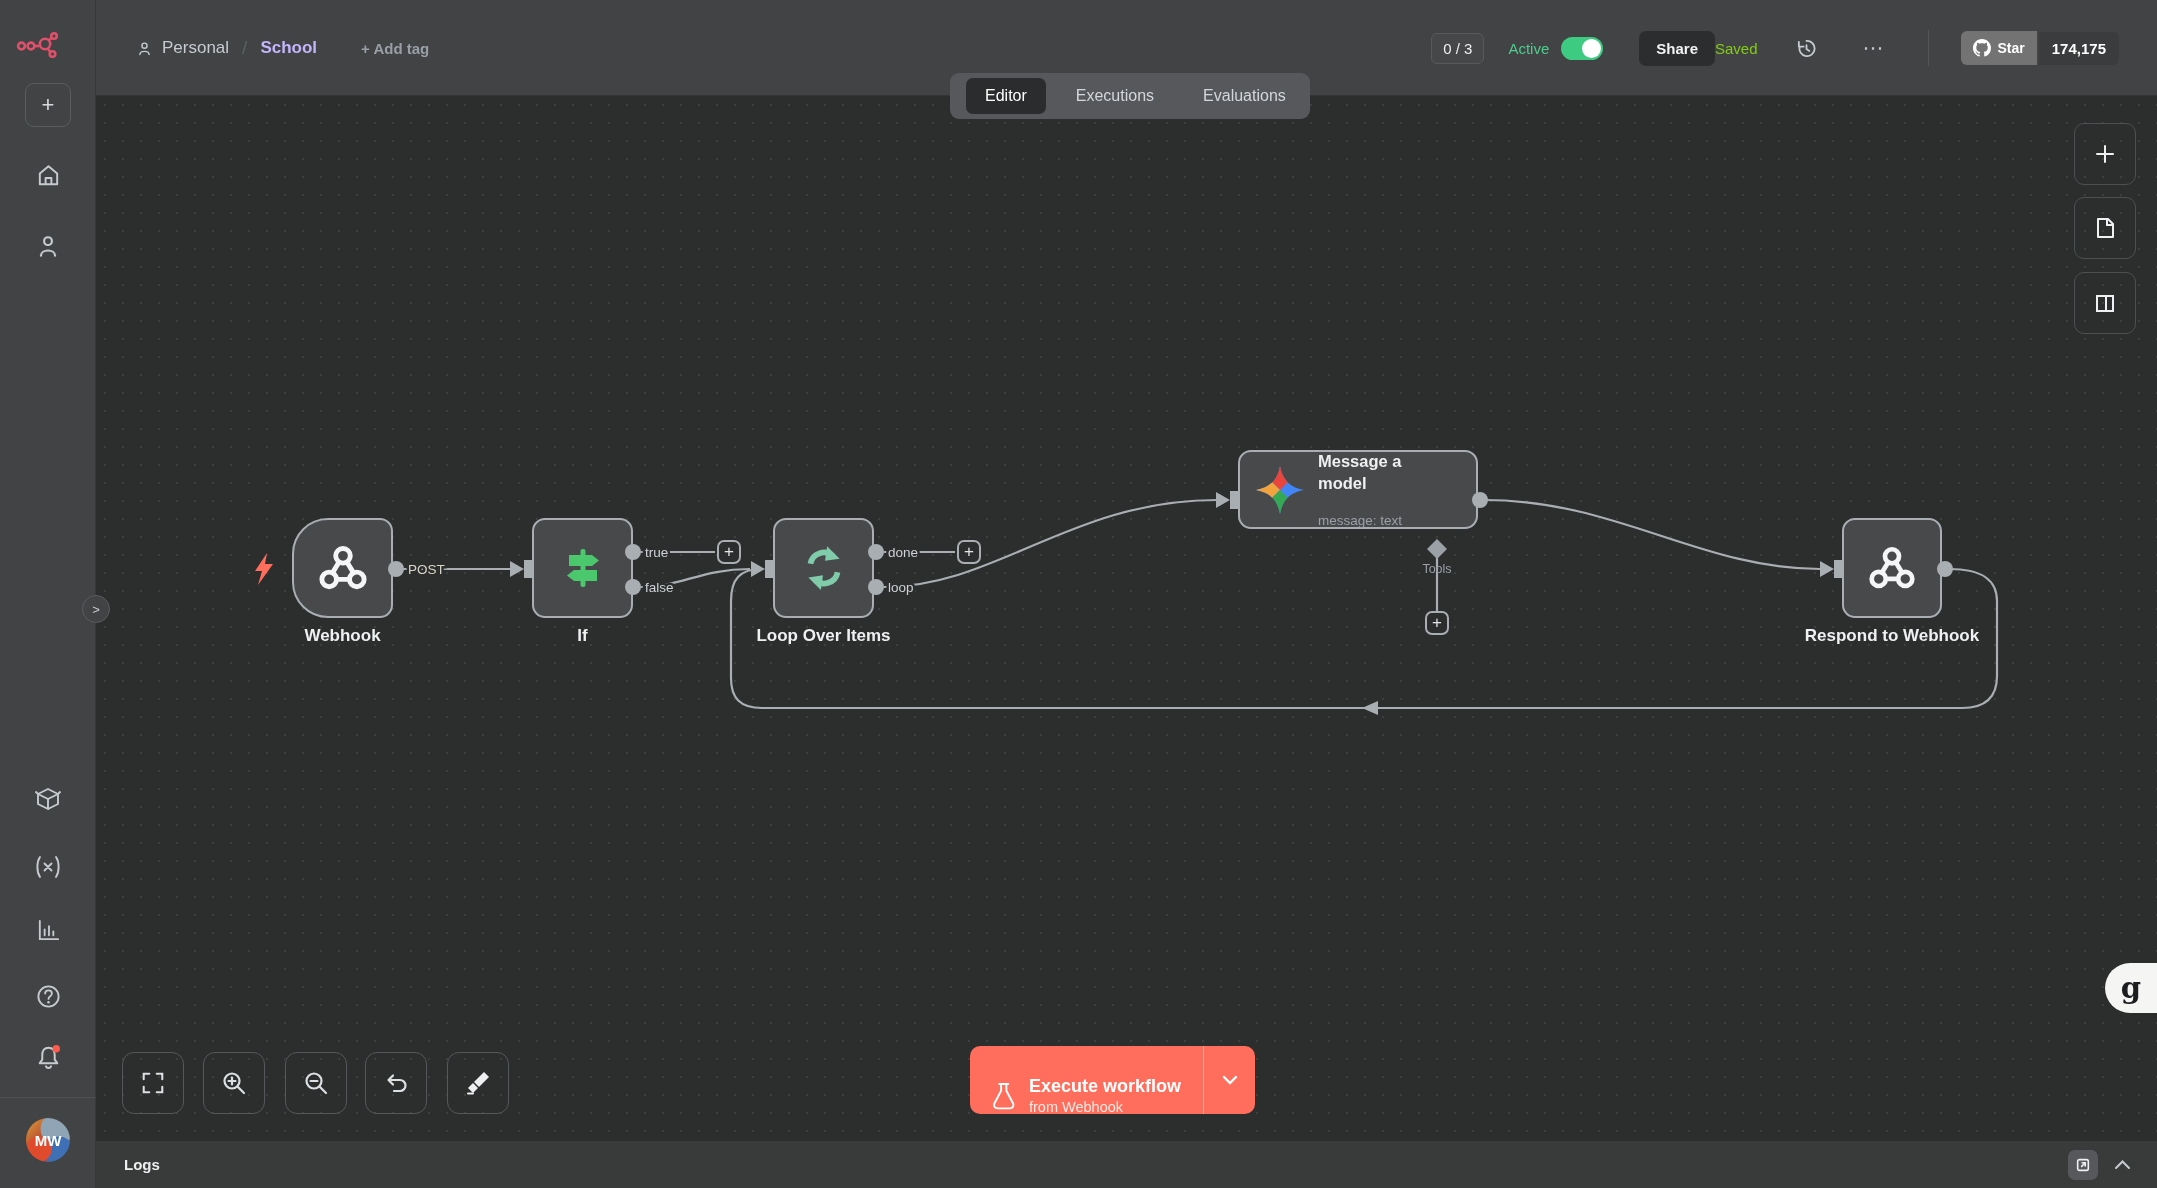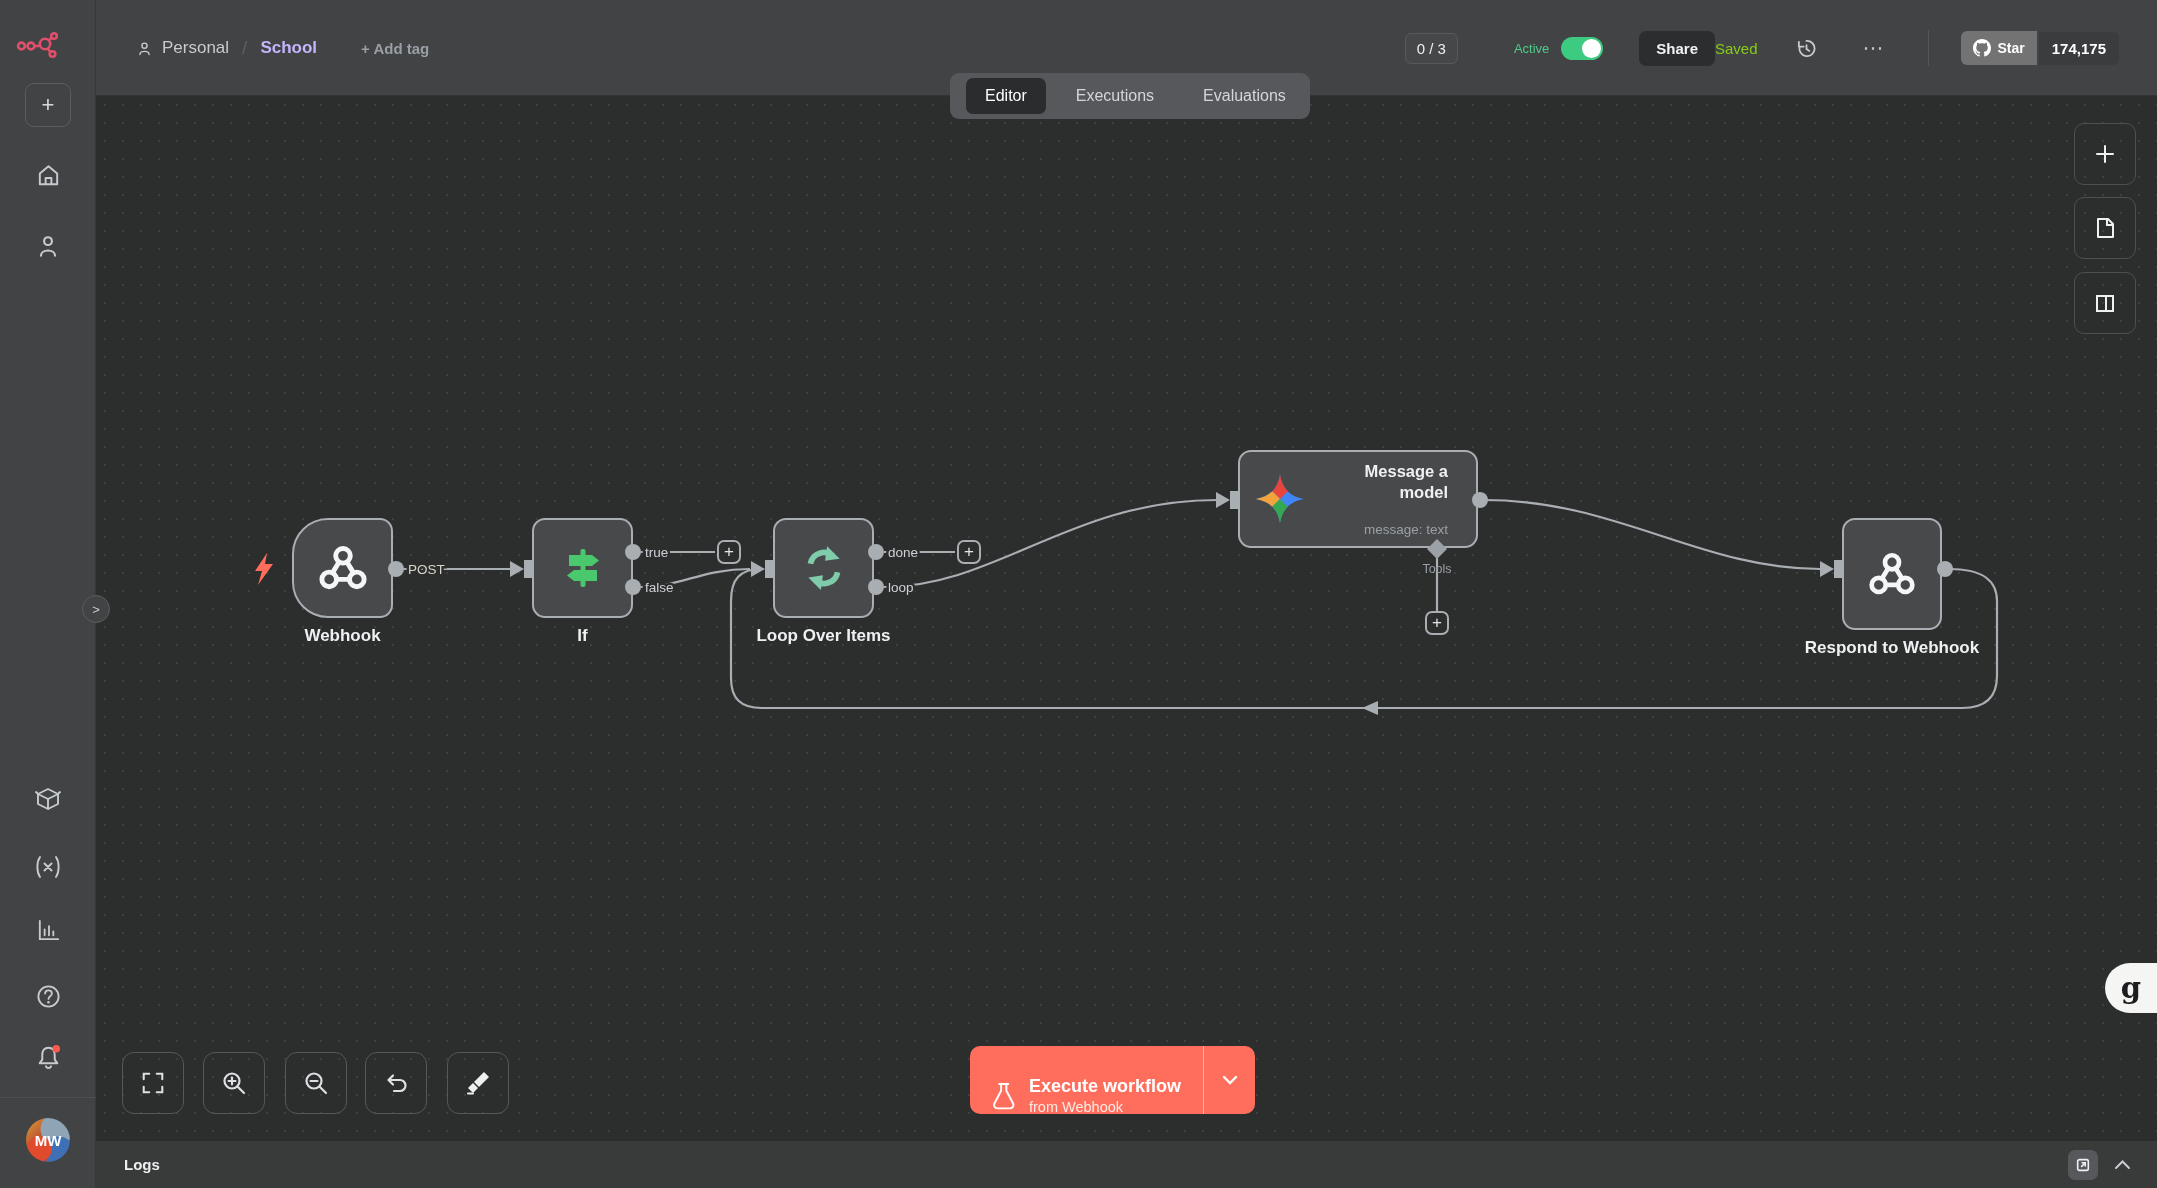--- a/index.html
+++ b/index.html
@@ -19,21 +19,21 @@
   .crumbs{ position:absolute; left:40px; top:0; height:96px; display:flex; align-items:center; }
   .crumbs .picon{ margin-right:9px; display:flex; }
   .crumb-project{ font-size:17px; color:#c6cbd0; }
   .crumb-sep{ font-size:19px; color:#5d6062; margin:0 13px; }
   .crumb-name{ font-size:17px; color:#c4b5fd; font-weight:600; }
   .addtag{ margin-left:44px; font-size:15px; font-weight:600; color:#999fa6; cursor:pointer; }
 
   
   .tb-right{ position:absolute; right:0; top:0; height:96px; display:flex; align-items:center; padding-right:38px; }
   .counter{ background:#454748; border:1px solid #58595b; border-radius:6px; padding:6px 11px; font-size:15px; color:#edeff1; }
-  .active-label{ margin-left:56px; font-size:13px; color:#4fcb8d; }
+  .active-label{ margin-left:24px; font-size:15px; color:#4fcb8d; }
   .toggle{ margin-left:12px; width:42px; height:23px; border-radius:12px; background:#3dcb82; position:relative; cursor:pointer; }
   .toggle .knob{ position:absolute; right:2px; top:2px; width:19px; height:19px; border-radius:50%; background:#fff; }
   .share-btn{ margin-left:36px; background:#2c2d2f; color:#f2f3f5; font-weight:600; font-size:15px; padding:9px 17px; border-radius:7px; cursor:pointer; }
   .saved{ font-size:15px; color:#84cc16; }
   .hist{ margin-left:38px; display:flex; cursor:pointer; }
   .dots{ margin-left:46px; font-size:21px; color:#c3c8cd; letter-spacing:2px; cursor:pointer; }
   .vdiv{ margin-left:42px; width:1px; height:36px; background:#535557; }
   .gh{ margin-left:32px; display:flex; align-items:center; }
   .gh-star{ display:flex; align-items:center; gap:7px; background:#737373; border-radius:6px 0 0 6px; padding:8px 12px; cursor:pointer; }
   .gh-star span{ color:#fff; font-size:14px; font-weight:600; }
@@ -58,22 +58,22 @@
 
   
   .expand{ position:absolute; left:82px; top:595px; width:28px; height:28px; border-radius:50%; background:#414344; border:1px solid #5a5d5f; color:#c9cdd1; display:flex; align-items:center; justify-content:center; font-size:13px; z-index:35; cursor:pointer; }
 
   
   .node{ position:absolute; background:#47494b; border:2px solid #a9aeb3; border-radius:13px; display:flex; align-items:center; justify-content:center; cursor:pointer; }
   .node-label{ position:absolute; top:calc(100% + 10px); left:50%; transform:translateX(-50%); white-space:nowrap; color:#eef0f2; font-size:17px; font-weight:600; text-align:center; }
   .n-webhook{ left:196px; top:422px; width:101px; height:100px; border-radius:36px 13px 13px 36px; }
   .n-if{ left:436px; top:422px; width:101px; height:100px; }
   .n-loop{ left:677px; top:422px; width:101px; height:100px; }
-  .n-model{ left:1142px; top:354px; width:240px; height:98px; align-items:center; justify-content:flex-start; padding:0 16px;text-align:right; }
-  .n-respond{ left:1746px; top:422px; width:100px; height:112px; }
+  .n-model{ left:1142px; top:354px; width:240px; height:79px; align-items:center; justify-content:flex-start; padding:0 16px; }
+  .n-respond{ left:1746px; top:422px; width:100px; height:100px; }
   .model-text{ margin-left:14px; }
   .model-title{ color:#eef0f2; font-size:16.5px; font-weight:600; line-height:1.28; width:130px; }
   .model-sub{ color:#9aa0a6; font-size:13.5px; margin-top:19px; }
 
   .plus-ep{ position:absolute; width:24px; height:24px; border:2px solid #a9aeb3; border-radius:7px; background:#2c2d2d; color:#e2e5e8; font-size:17px; line-height:20px; text-align:center; cursor:pointer; z-index:12; }
 
   .wires{ position:absolute; inset:0; z-index:5; }
   .wire{ stroke:#a9aeb3; stroke-width:2.2; fill:none; }
   .port{ fill:#a9aeb3; }
   .portlabel{ font-family:"Liberation Sans",sans-serif; font-size:13.5px; fill:#ced2d6; paint-order:stroke; stroke:#2c2d2d; stroke-width:5px; }

